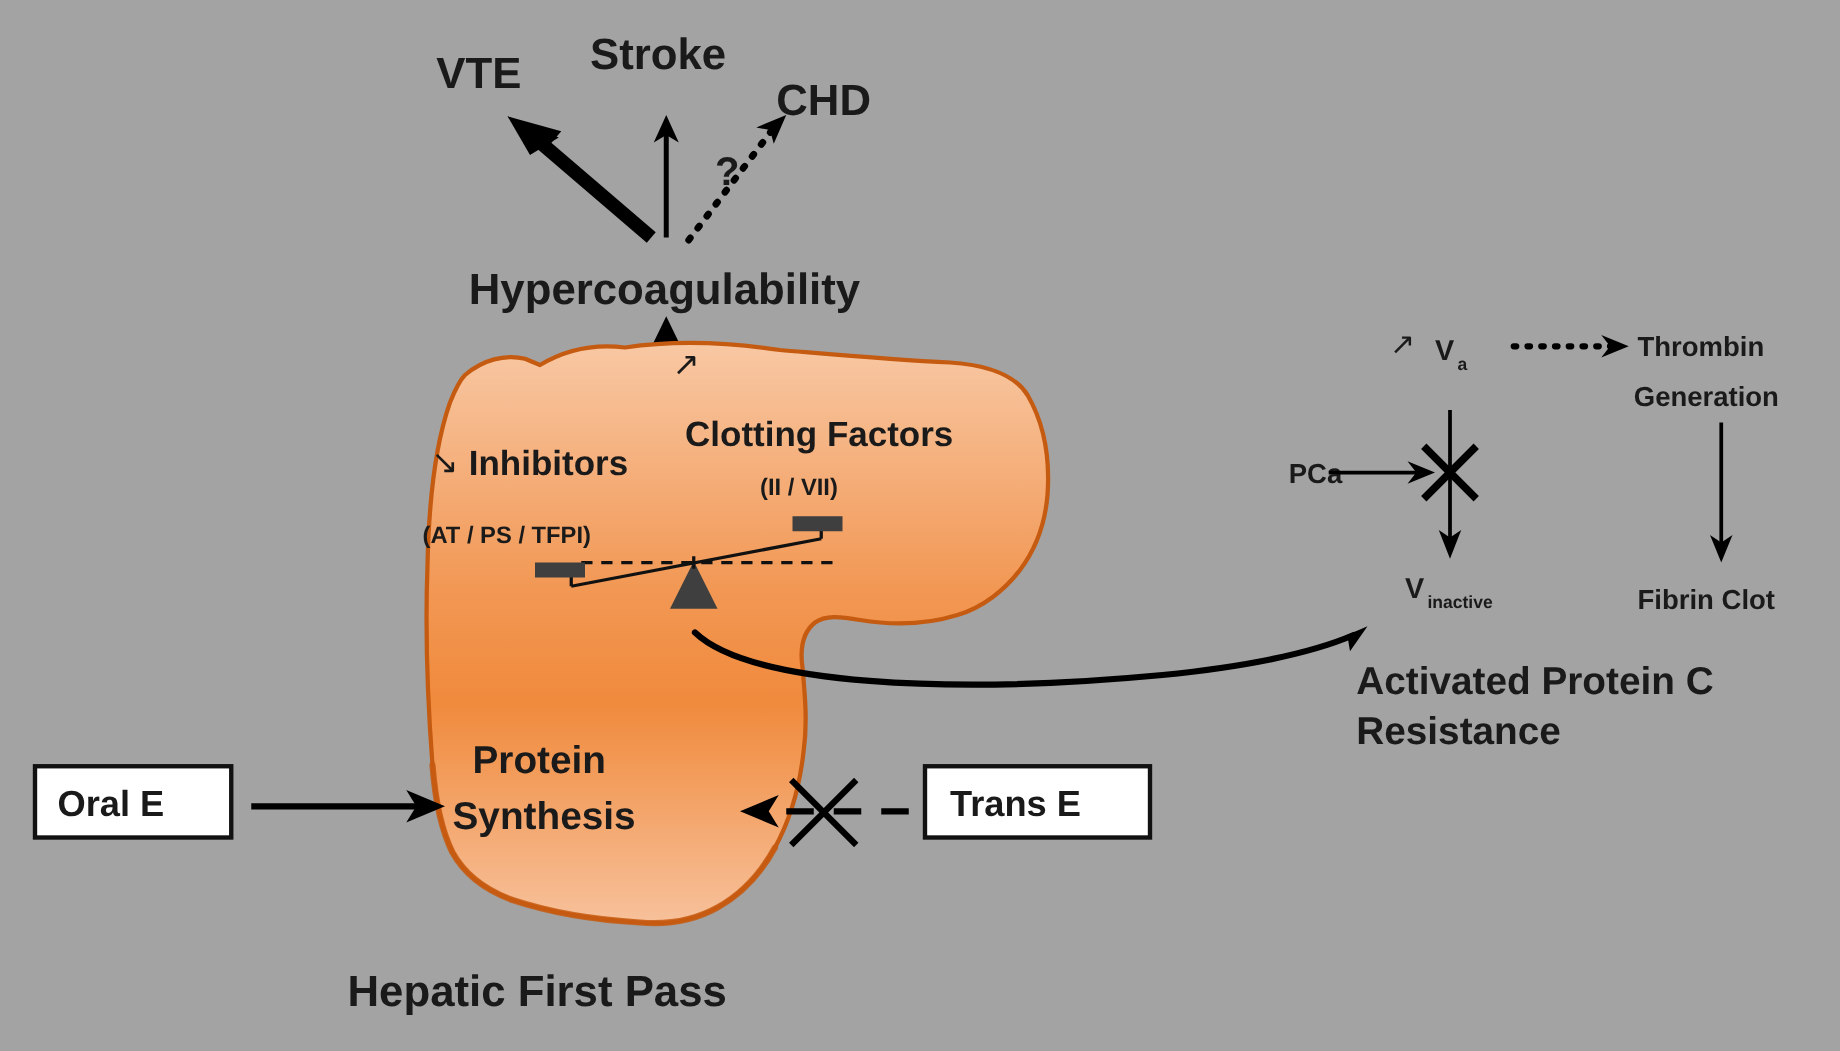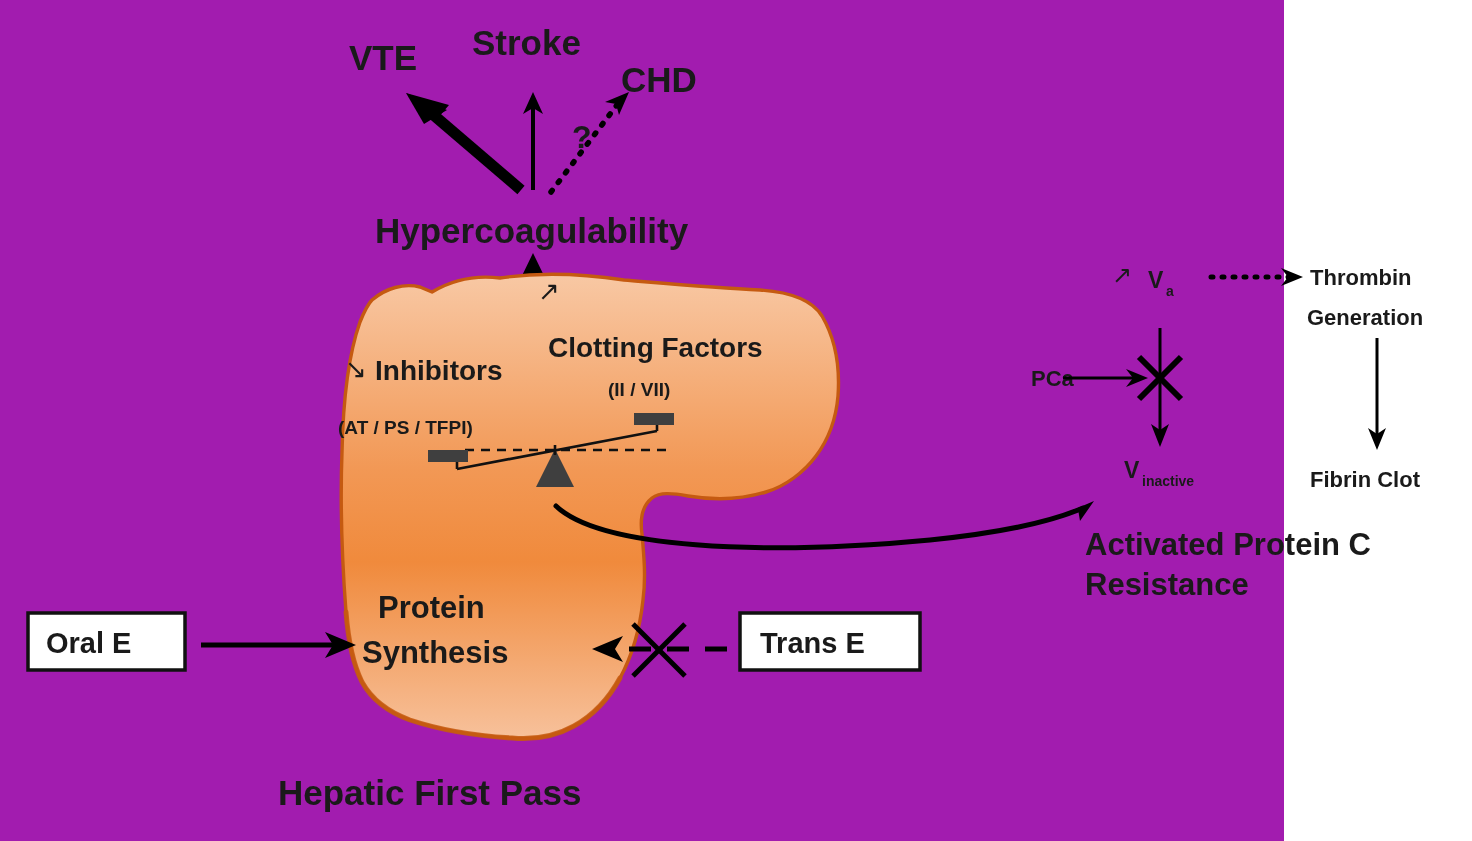--- a/index.html
+++ b/index.html
@@ -1,18 +1,18 @@
 <!DOCTYPE html>
 <html><head>
 <meta charset="utf-8">
 <style>
   html,body{margin:0;padding:0;background:#ffffff;}
   body{width:1472px;height:841px;overflow:hidden;
        font-family:"Liberation Sans","DejaVu Sans",sans-serif;}
-  #stage{position:relative;width:1284px;height:841px;background:#a21caf;}
+  #stage{position:relative;width:1472px;height:841px;background:#a3a3a3;}
   svg#diagram{position:absolute;left:0;top:0;width:1472px;height:841px;}
   .txt{font-family:"Liberation Sans","DejaVu Sans",sans-serif;fill:#1a1a1a;}
   .big{font-size:35px;font-weight:bold;}
   .tiny{font-size:19px;font-weight:bold;}
   .rt{font-size:23px;font-weight:bold;}
   .rts{font-size:22px;font-weight:bold;}
   .sub{font-size:14px;font-weight:bold;}
   .stroke-thin{stroke:#000;stroke-width:3;fill:none;}
   .stroke-med{stroke:#000;stroke-width:4;fill:none;}
   .stroke-thick{stroke:#000;stroke-width:11;fill:none;}

